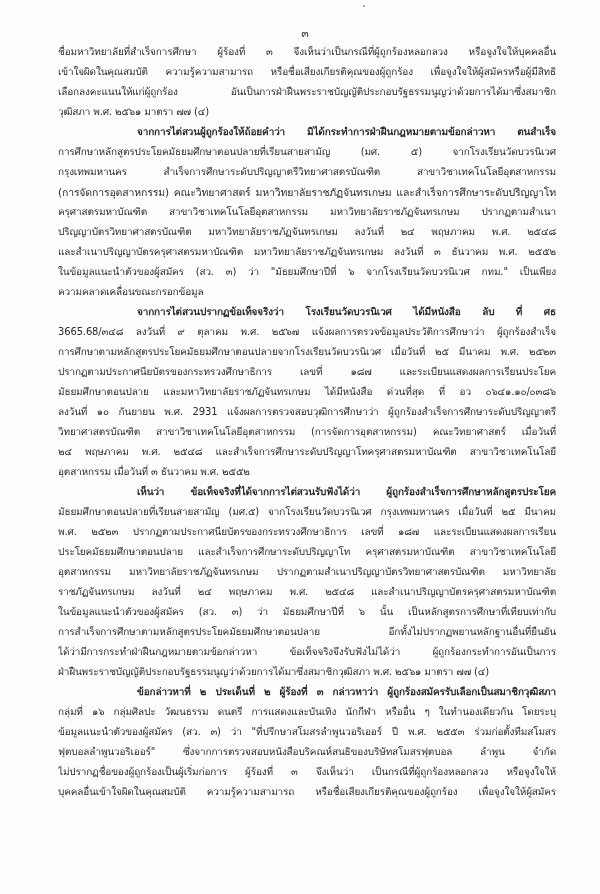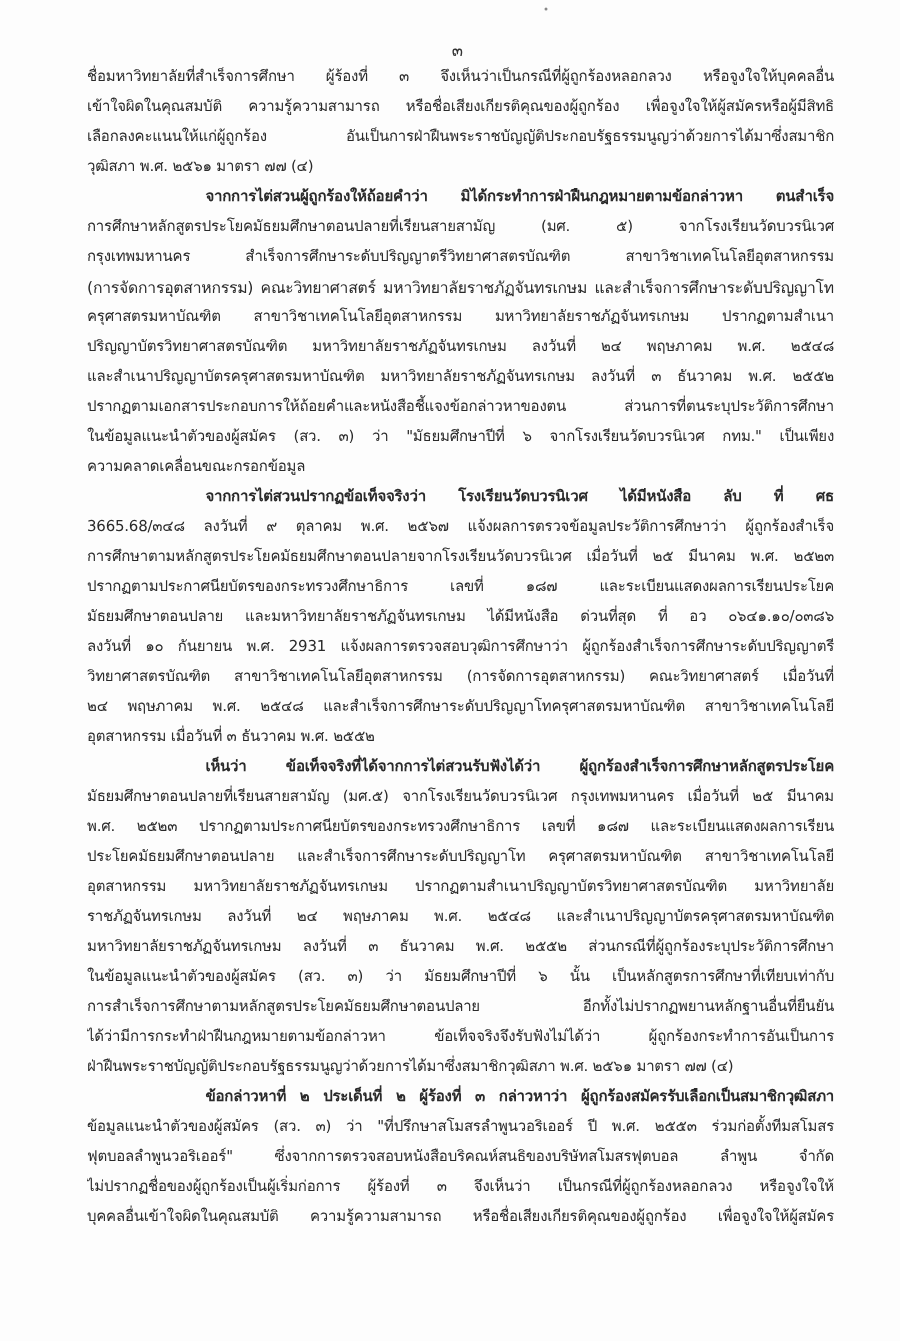--- a/index.html
+++ b/index.html
@@ -82,21 +82,20 @@
     </div>
 
     <div>
       <span class="line indent">จากการไต่สวนผู้ถูกร้องให้ถ้อยคำว่า มิได้กระทำการฝ่าฝืนกฎหมายตามข้อกล่าวหา ตนสำเร็จ</span>
       <span class="line">การศึกษาหลักสูตรประโยคมัธยมศึกษาตอนปลายที่เรียนสายสามัญ (มศ. ๕) จากโรงเรียนวัดบวรนิเวศ</span>
       <span class="line">กรุงเทพมหานคร สำเร็จการศึกษาระดับปริญญาตรีวิทยาศาสตรบัณฑิต สาขาวิชาเทคโนโลยีอุตสาหกรรม</span>
       <span class="line" style="font-size: 10.4914px;">(การจัดการอุตสาหกรรม) คณะวิทยาศาสตร์ มหาวิทยาลัยราชภัฏจันทรเกษม และสำเร็จการศึกษาระดับปริญญาโท</span>
       <span class="line">ครุศาสตรมหาบัณฑิต สาขาวิชาเทคโนโลยีอุตสาหกรรม มหาวิทยาลัยราชภัฏจันทรเกษม ปรากฏตามสำเนา</span>
       <span class="line">ปริญญาบัตรวิทยาศาสตรบัณฑิต มหาวิทยาลัยราชภัฏจันทรเกษม ลงวันที่ ๒๔ พฤษภาคม พ.ศ. ๒๕๔๘</span>
       <span class="line">และสำเนาปริญญาบัตรครุศาสตรมหาบัณฑิต มหาวิทยาลัยราชภัฏจันทรเกษม ลงวันที่ ๓ ธันวาคม พ.ศ. ๒๕๕๒</span>
-      <span class="line">ปรากฏตามเอกสารประกอบการให้ถ้อยคำและหนังสือชี้แจงข้อกล่าวหาของตน ส่วนการที่ตนระบุประวัติการศึกษา</span>
       <span class="line">ในข้อมูลแนะนำตัวของผู้สมัคร (สว. ๓) ว่า "มัธยมศึกษาปีที่ ๖ จากโรงเรียนวัดบวรนิเวศ กทม." เป็นเพียง</span>
       <span class="line last">ความคลาดเคลื่อนขณะกรอกข้อมูล</span>
     </div>
 
     <div>
       <span class="line indent">จากการไต่สวนปรากฏข้อเท็จจริงว่า โรงเรียนวัดบวรนิเวศ ได้มีหนังสือ ลับ ที่ ศธ</span>
       <span class="line">3665.68/๓๔๘ ลงวันที่ ๙ ตุลาคม พ.ศ. ๒๕๖๗ แจ้งผลการตรวจข้อมูลประวัติการศึกษาว่า ผู้ถูกร้องสำเร็จ</span>
       <span class="line">การศึกษาตามหลักสูตรประโยคมัธยมศึกษาตอนปลายจากโรงเรียนวัดบวรนิเวศ เมื่อวันที่ ๒๕ มีนาคม พ.ศ. ๒๕๒๓</span>
       <span class="line">ปรากฏตามประกาศนียบัตรของกระทรวงศึกษาธิการ เลขที่ ๑๘๗ และระเบียนแสดงผลการเรียนประโยค</span>
       <span class="line">มัธยมศึกษาตอนปลาย และมหาวิทยาลัยราชภัฏจันทรเกษม ได้มีหนังสือ ด่วนที่สุด ที่ อว ๐๖๔๑.๑๐/๐๓๘๖</span>
@@ -106,29 +105,29 @@
       <span class="line last">อุตสาหกรรม เมื่อวันที่ ๓ ธันวาคม พ.ศ. ๒๕๕๒</span>
     </div>
 
     <div>
       <span class="line indent">เห็นว่า ข้อเท็จจริงที่ได้จากการไต่สวนรับฟังได้ว่า ผู้ถูกร้องสำเร็จการศึกษาหลักสูตรประโยค</span>
       <span class="line">มัธยมศึกษาตอนปลายที่เรียนสายสามัญ (มศ.๕) จากโรงเรียนวัดบวรนิเวศ กรุงเทพมหานคร เมื่อวันที่ ๒๕ มีนาคม</span>
       <span class="line">พ.ศ. ๒๕๒๓ ปรากฏตามประกาศนียบัตรของกระทรวงศึกษาธิการ เลขที่ ๑๘๗ และระเบียนแสดงผลการเรียน</span>
       <span class="line">ประโยคมัธยมศึกษาตอนปลาย และสำเร็จการศึกษาระดับปริญญาโท ครุศาสตรมหาบัณฑิต สาขาวิชาเทคโนโลยี</span>
       <span class="line">อุตสาหกรรม มหาวิทยาลัยราชภัฏจันทรเกษม ปรากฏตามสำเนาปริญญาบัตรวิทยาศาสตรบัณฑิต มหาวิทยาลัย</span>
       <span class="line">ราชภัฏจันทรเกษม ลงวันที่ ๒๔ พฤษภาคม พ.ศ. ๒๕๔๘ และสำเนาปริญญาบัตรครุศาสตรมหาบัณฑิต</span>
-      <span class="line">มหาวิทยาลัยราชภัฏจันทรเกษม ลงวันที่ ๓ ธันวาคม พ.ศ. ๒๕๕๒ ส่วนกรณีที่ผู้ถูกร้องระบุประวัติการศึกษา</span>
       <span class="line">ในข้อมูลแนะนำตัวของผู้สมัคร (สว. ๓) ว่า มัธยมศึกษาปีที่ ๖ นั้น เป็นหลักสูตรการศึกษาที่เทียบเท่ากับ</span>
       <span class="line">การสำเร็จการศึกษาตามหลักสูตรประโยคมัธยมศึกษาตอนปลาย อีกทั้งไม่ปรากฏพยานหลักฐานอื่นที่ยืนยัน</span>
       <span class="line">ได้ว่ามีการกระทำฝ่าฝืนกฎหมายตามข้อกล่าวหา ข้อเท็จจริงจึงรับฟังไม่ได้ว่า ผู้ถูกร้องกระทำการอันเป็นการ</span>
       <span class="line last">ฝ่าฝืนพระราชบัญญัติประกอบรัฐธรรมนูญว่าด้วยการได้มาซึ่งสมาชิกวุฒิสภา พ.ศ. ๒๕๖๑ มาตรา ๗๗ (๔)</span>
     </div>
 
     <div>
       <span class="line indent">ข้อกล่าวหาที่ ๒ ประเด็นที่ ๒ ผู้ร้องที่ ๓ กล่าวหาว่า ผู้ถูกร้องสมัครรับเลือกเป็นสมาชิกวุฒิสภา</span>
+      <span class="line">กลุ่มที่ ๑๖ กลุ่มศิลปะ วัฒนธรรม ดนตรี การแสดงและบันเทิง นักกีฬา หรืออื่น ๆ ในทำนองเดียวกัน โดยระบุ</span>
       <span class="line">ข้อมูลแนะนำตัวของผู้สมัคร (สว. ๓) ว่า "ที่ปรึกษาสโมสรลำพูนวอริเออร์ ปี พ.ศ. ๒๕๕๓ ร่วมก่อตั้งทีมสโมสร</span>
       <span class="line">ฟุตบอลลำพูนวอริเออร์" ซึ่งจากการตรวจสอบหนังสือบริคณห์สนธิของบริษัทสโมสรฟุตบอล ลำพูน จำกัด</span>
       <span class="line">ไม่ปรากฏชื่อของผู้ถูกร้องเป็นผู้เริ่มก่อการ ผู้ร้องที่ ๓ จึงเห็นว่า เป็นกรณีที่ผู้ถูกร้องหลอกลวง หรือจูงใจให้</span>
       <span class="line">บุคคลอื่นเข้าใจผิดในคุณสมบัติ ความรู้ความสามารถ หรือชื่อเสียงเกียรติคุณของผู้ถูกร้อง เพื่อจูงใจให้ผู้สมัคร</span>
     </div>
 
   </div>
 </div>
 
 </body></html>

